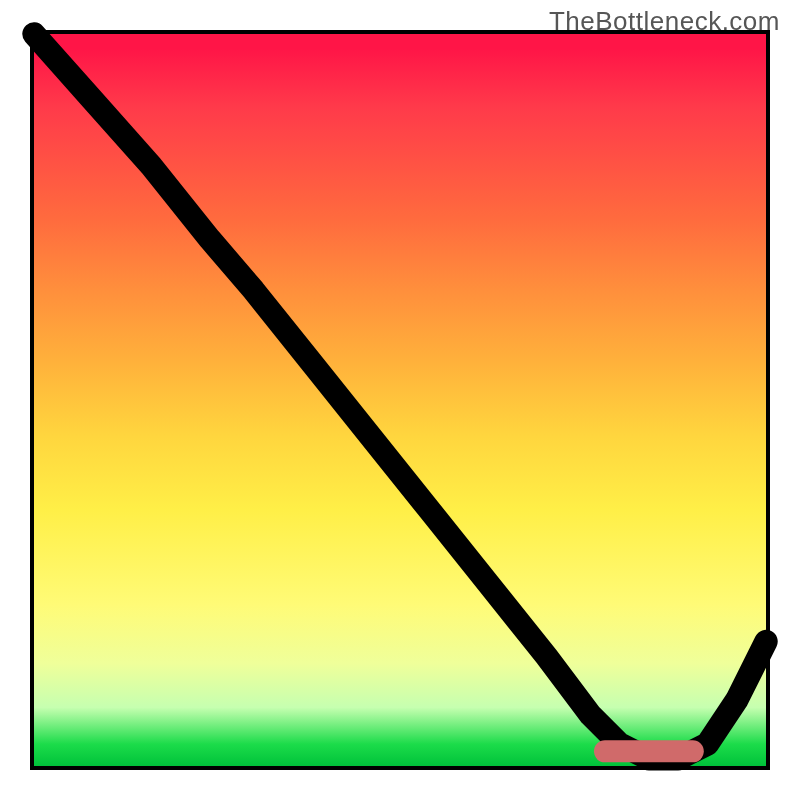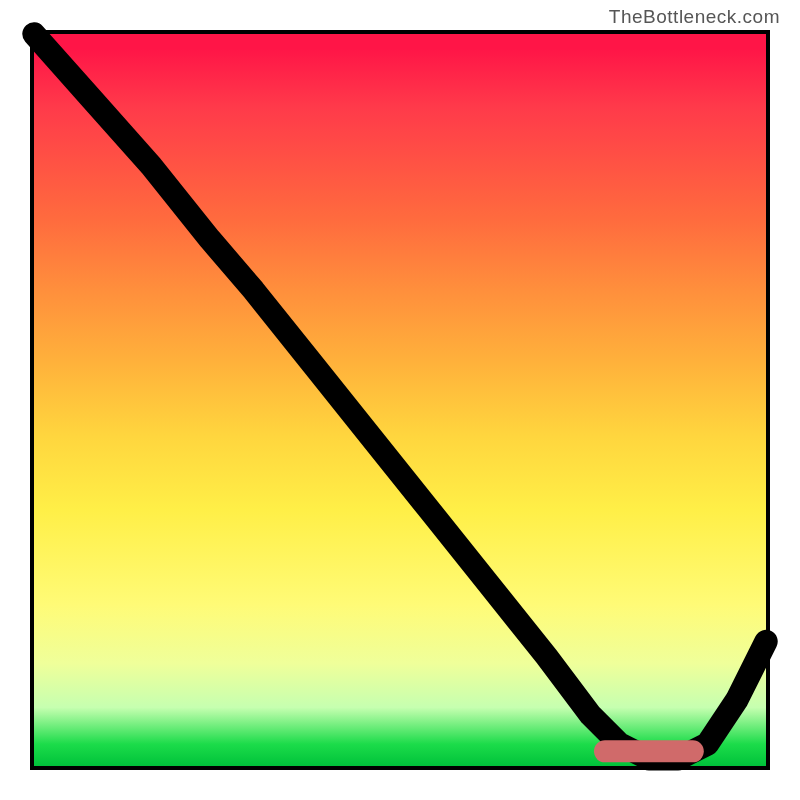--- a/index.html
+++ b/index.html
@@ -8,21 +8,21 @@
     position: relative;
     width: 800px;
     height: 800px;
     background: #fff;
   }
   .watermark {
     position: absolute;
     top: 6px;
     right: 20px;
     font-family: Arial, Helvetica, sans-serif;
-    font-size: 19px;
+    font-size: 26px;
     font-weight: 500;
     color: #565656;
     letter-spacing: 0.5px;
   }
   .plot {
     position: absolute;
     left: 30px;
     top: 30px;
     width: 740px;
     height: 740px;

